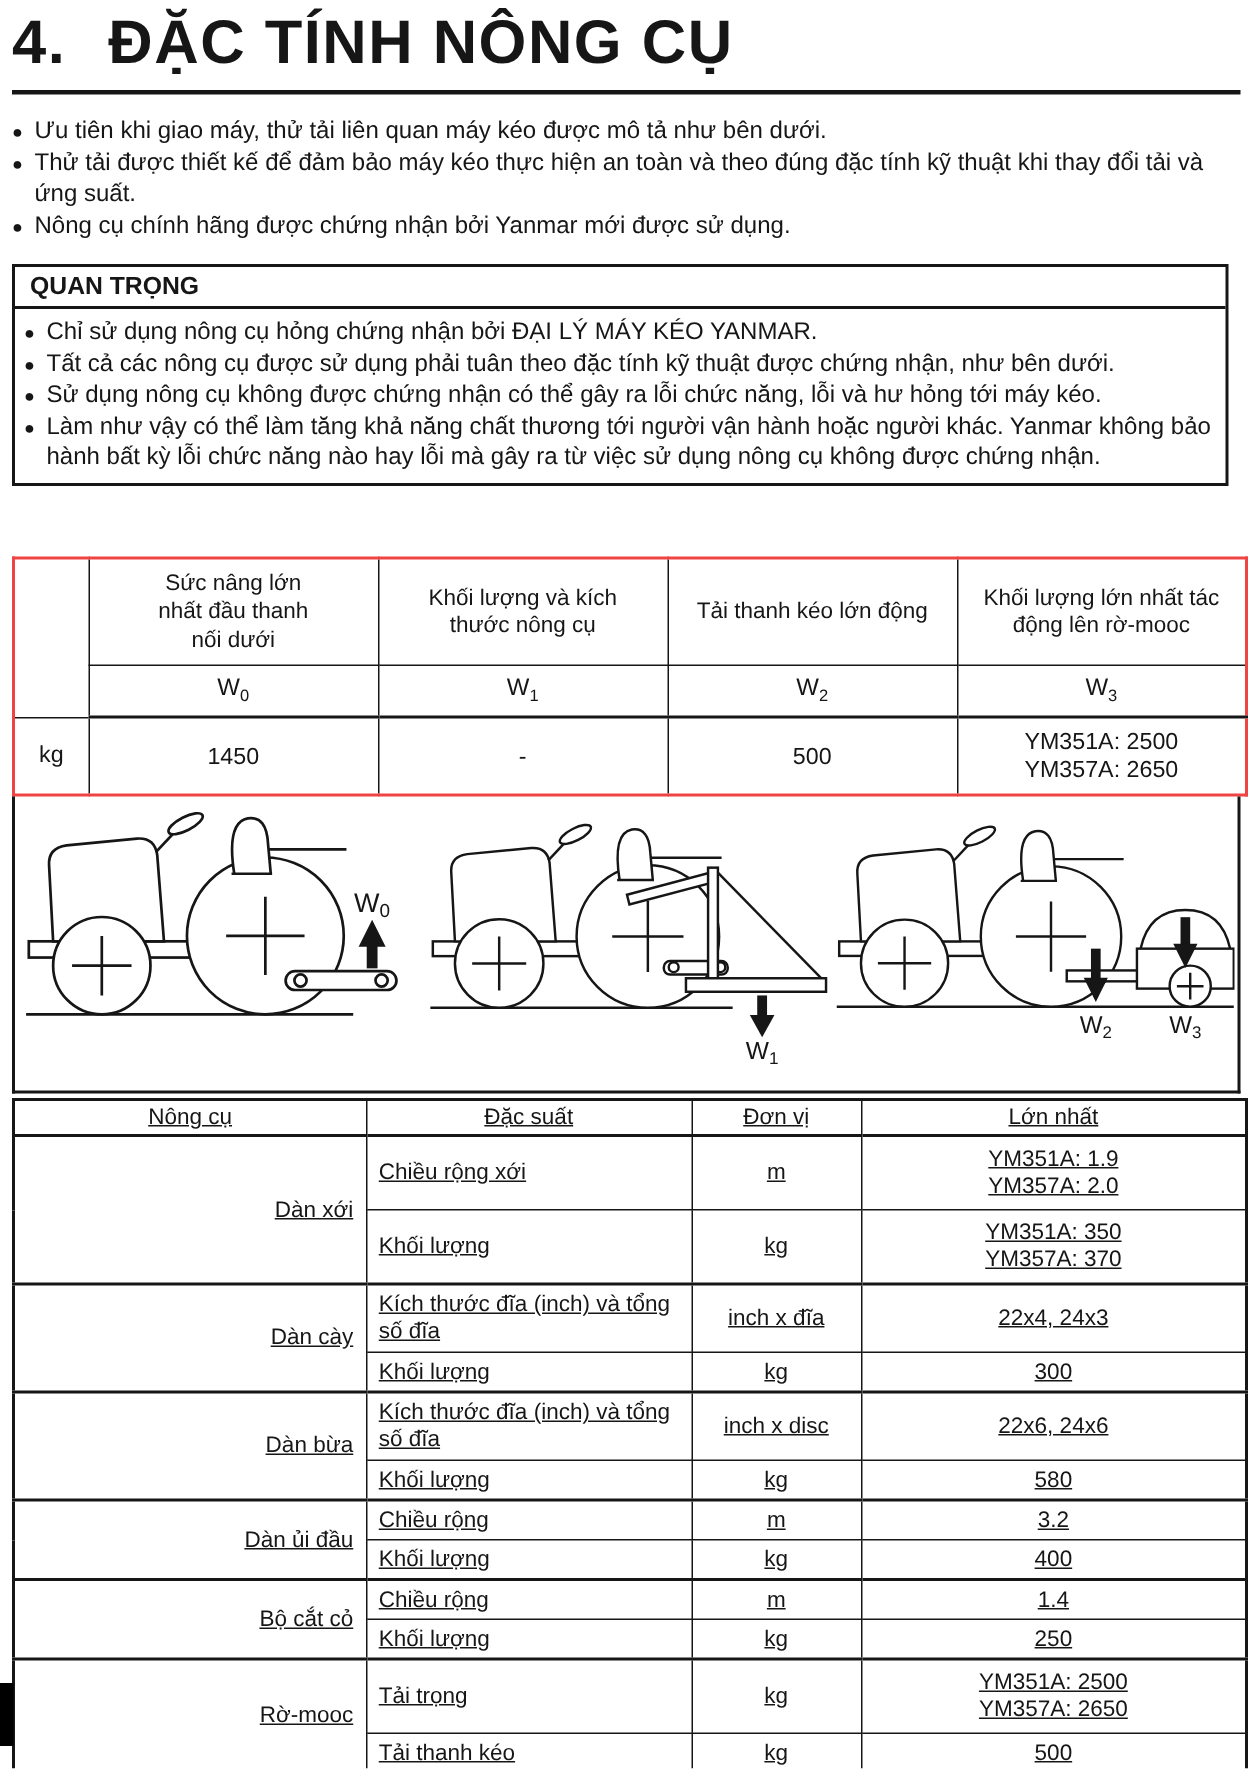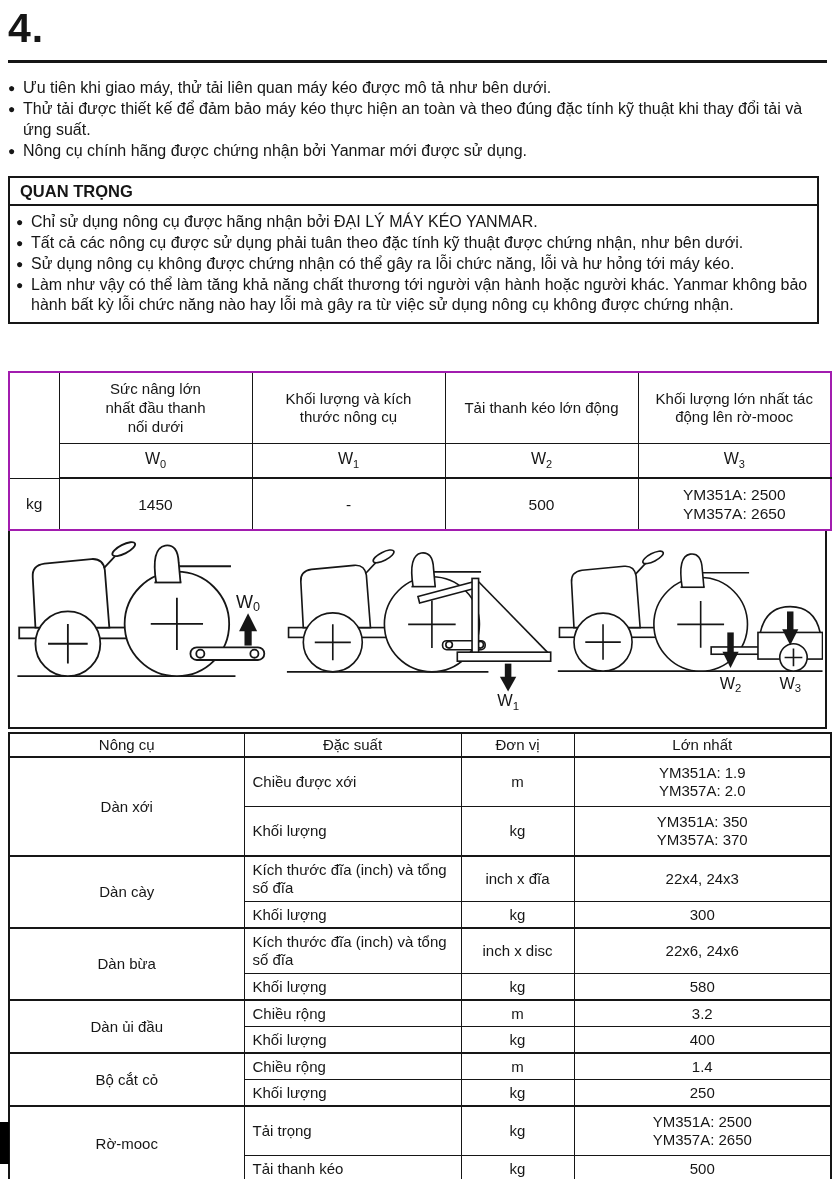--- a/index.html
+++ b/index.html
@@ -15,41 +15,41 @@
   .bullets{margin:15px 8px 0 8px; font-size:16px; line-height:1.3;}
   .b-item{display:flex;}
   .b-glyph{flex:0 0 15px; font-size:12px; line-height:1.75;}
   .b-text{flex:1;}
   
   .imp-box{margin:14px 16px 0 8px; border:2px solid #161616;}
   .imp-title{font-size:16.5px; font-weight:bold; padding:4px 10px 3px 10px; border-bottom:2px solid #161616;}
   .imp-box .bullets{margin:6px 8px 6px 6px;}
   
   table{border-collapse:collapse; table-layout:fixed;}
-  .t1{width:822px; margin:47px 8px 0 8px; border:2px solid #a21caf;}
+  .t1{width:822px; margin:47px 8px 0 8px; border:2px solid #ef4444;}
   .t1 td{border:1px solid #161616; text-align:center; vertical-align:middle;
          font-size:15px; line-height:1.25; padding:2px 4px;}
   .t1 .hdr{height:66px; white-space:pre-line;}
   .t1 .wrow td{height:29px; font-size:16px; border-bottom:2px solid #161616;}
   .t1 .drow td{height:46px; font-size:15.5px; white-space:pre-line;}
   .t1 sub,.t2 sub{font-size:11px;}
   
   .fig-box{margin:0 8px; border:2px solid #161616; border-top:none; height:196px;
            display:flex; justify-content:space-between; align-items:flex-start; padding:0 2px;}
   .fig-box svg{display:block;}
   .lineart{stroke:#161616; fill:#fff; stroke-width:2;}
   .lineart-thin{stroke:#161616; fill:none; stroke-width:2;}
   .solid{fill:#161616; stroke:none;}
   .wlabel{font-family:"Liberation Sans",sans-serif; font-size:20px; fill:#161616;}
   .wsub{font-size:14px;}
   
   .t2{width:822px; margin:3px 8px 0 8px; border:2px solid #161616;}
   .t2 td{border:1px solid #161616; font-size:15px; line-height:1.2;
-         padding:1px 8px; vertical-align:middle; white-space:pre-line;}
-  .t2 .c-name{text-align:center;}
+         padding:1px 8px; vertical-align:middle; white-space:pre-line;text-decoration:underline;}
+  .t2 .c-name{text-align:right;}
   .t2 .c-spec{text-align:left;}
   .t2 .c-unit,.t2 .c-max{text-align:center;}
   .t2 .head td{height:20px; text-align:center; font-size:15px;}
   .t2 .grp td{border-top:2px solid #161616;}
   .t2 .h1 td{height:23px;}
   .t2 .h2v td{height:46px;}
   .t2 .h2s td{height:42px;}
   
   .edge-bar{position:absolute; left:0; top:1122px; width:9px; height:42px; background:#000;}
 </style>
@@ -71,20 +71,21 @@
         <circle class="lineart" cx="62" cy="120" r="36" stroke-width="2.2"></circle>
         <path class="lineart-thin" d="M40,120 H84 M62,98 V142"></path>
         <path class="lineart" d="M160,52 Q154,14 170,11 Q184,9 185,30 L187,52"></path>
         <line class="lineart-thin" x1="158" y1="52" x2="188" y2="52"></line>
       </g>
     </defs>
   </svg>
 
   <div class="title-row">
     <span class="title-num">4.</span>
+    <span class="title-text">ĐẶC TÍNH NÔNG CỤ</span>
   </div>
   <div class="title-rule"></div>
 
   <div class="bullets">
     <div class="b-item">
       <span class="b-glyph">●</span>
       <span class="b-text">Ưu tiên khi giao máy, thử tải liên quan máy kéo được mô tả như bên dưới.</span>
     </div>
     <div class="b-item">
       <span class="b-glyph">●</span>
@@ -94,21 +95,21 @@
       <span class="b-glyph">●</span>
       <span class="b-text">Nông cụ chính hãng được chứng nhận bởi Yanmar mới được sử dụng.</span>
     </div>
   </div>
 
   <div class="imp-box">
     <div class="imp-title">QUAN TRỌNG</div>
     <div class="bullets">
       <div class="b-item">
         <span class="b-glyph">●</span>
-        <span class="b-text">Chỉ sử dụng nông cụ được hãng nhận bởi ĐẠI LÝ MÁY KÉO YANMAR.</span>
+        <span class="b-text">Chỉ sử dụng nông cụ hỏng chứng nhận bởi ĐẠI LÝ MÁY KÉO YANMAR.</span>
       </div>
       <div class="b-item">
         <span class="b-glyph">●</span>
         <span class="b-text">Tất cả các nông cụ được sử dụng phải tuân theo đặc tính kỹ thuật được chứng nhận, như bên dưới.</span>
       </div>
       <div class="b-item">
         <span class="b-glyph">●</span>
         <span class="b-text">Sử dụng nông cụ không được chứng nhận có thể gây ra lỗi chức năng, lỗi và hư hỏng tới máy kéo.</span>
       </div>
       <div class="b-item">
@@ -210,21 +211,21 @@
     <tbody>
       <tr class="head">
         <td>Nông cụ</td>
         <td>Đặc suất</td>
         <td>Đơn vị</td>
         <td>Lớn nhất</td>
       </tr>
 
       <tr class="grp h2v">
         <td class="c-name" rowspan="2">Dàn xới</td>
-        <td class="c-spec">Chiều được xới</td>
+        <td class="c-spec">Chiều rộng xới</td>
         <td class="c-unit">m</td>
         <td class="c-max">YM351A: 1.9
 YM357A: 2.0</td>
       </tr>
       <tr class="h2v">
         <td class="c-spec">Khối lượng</td>
         <td class="c-unit">kg</td>
         <td class="c-max">YM351A: 350
 YM357A: 370</td>
       </tr>

